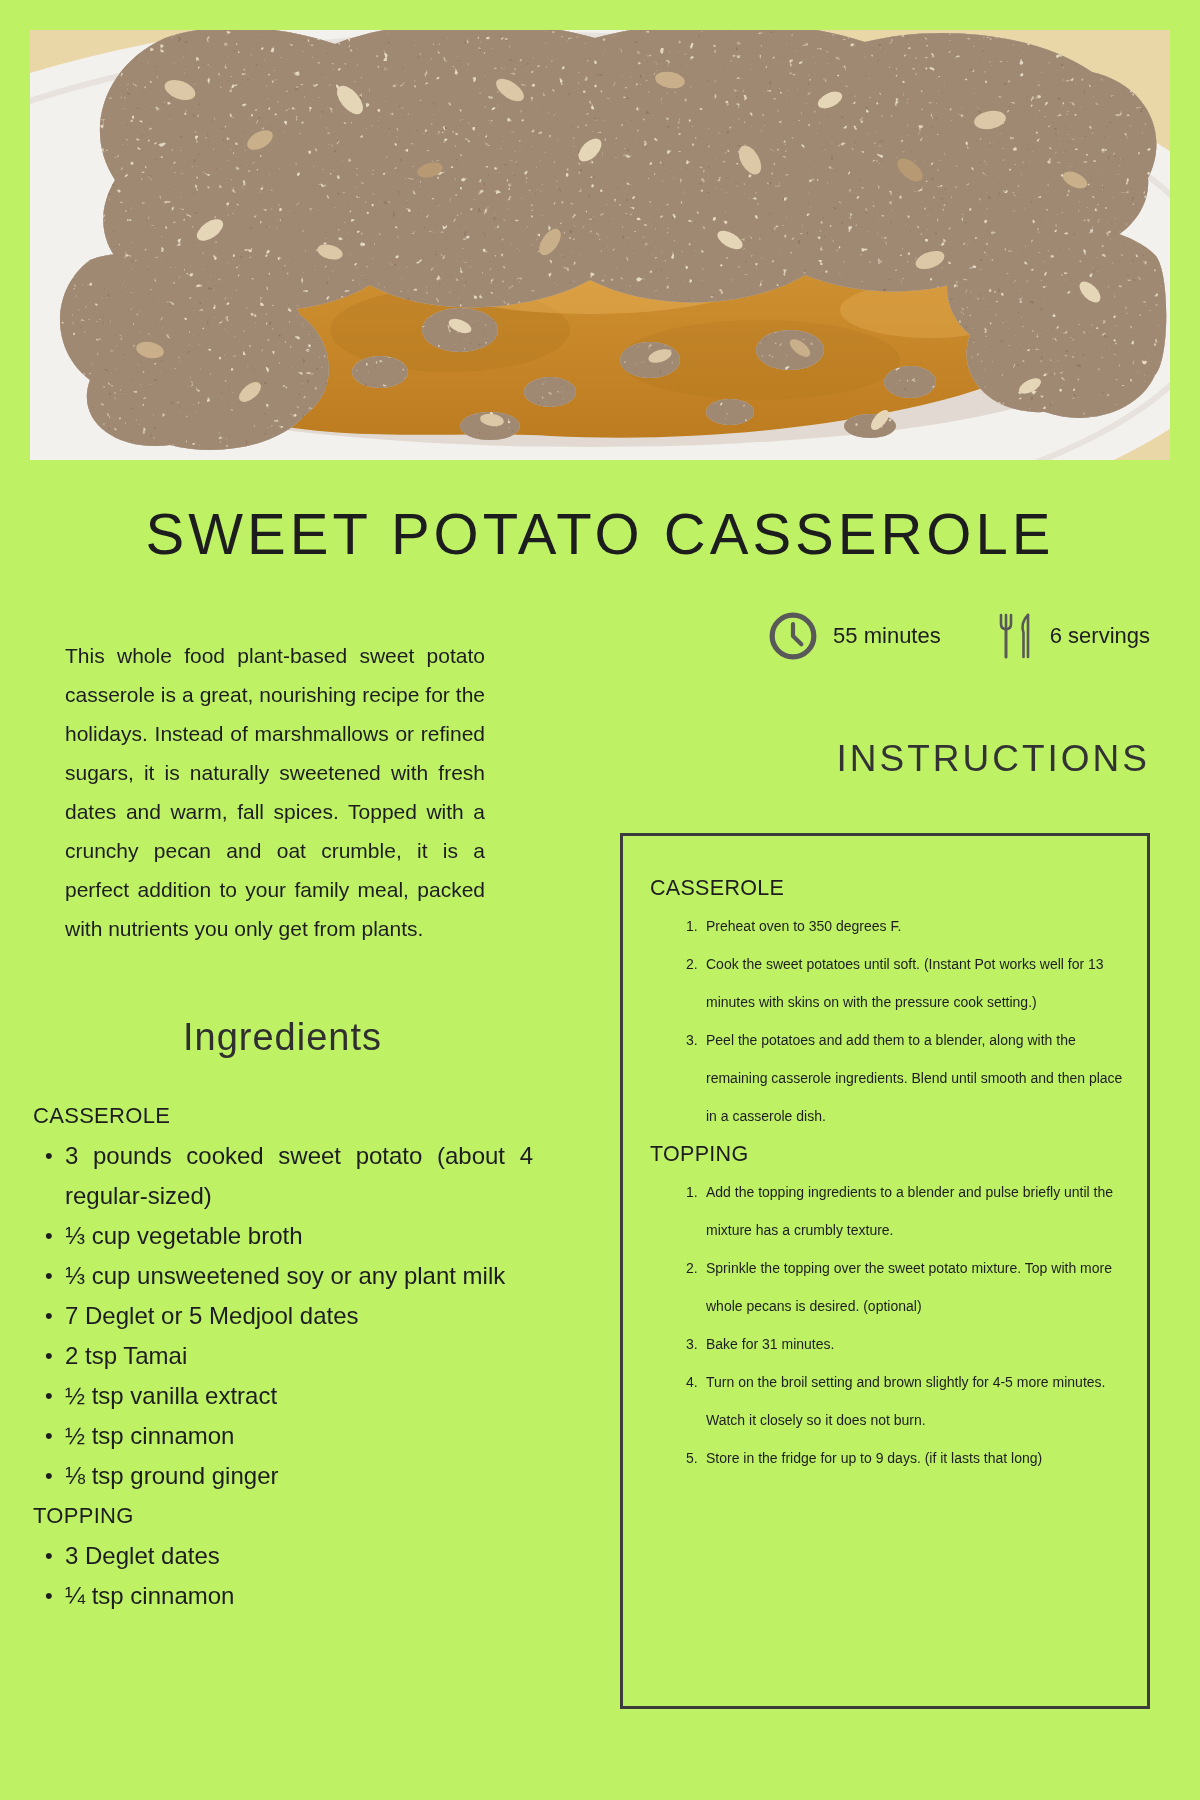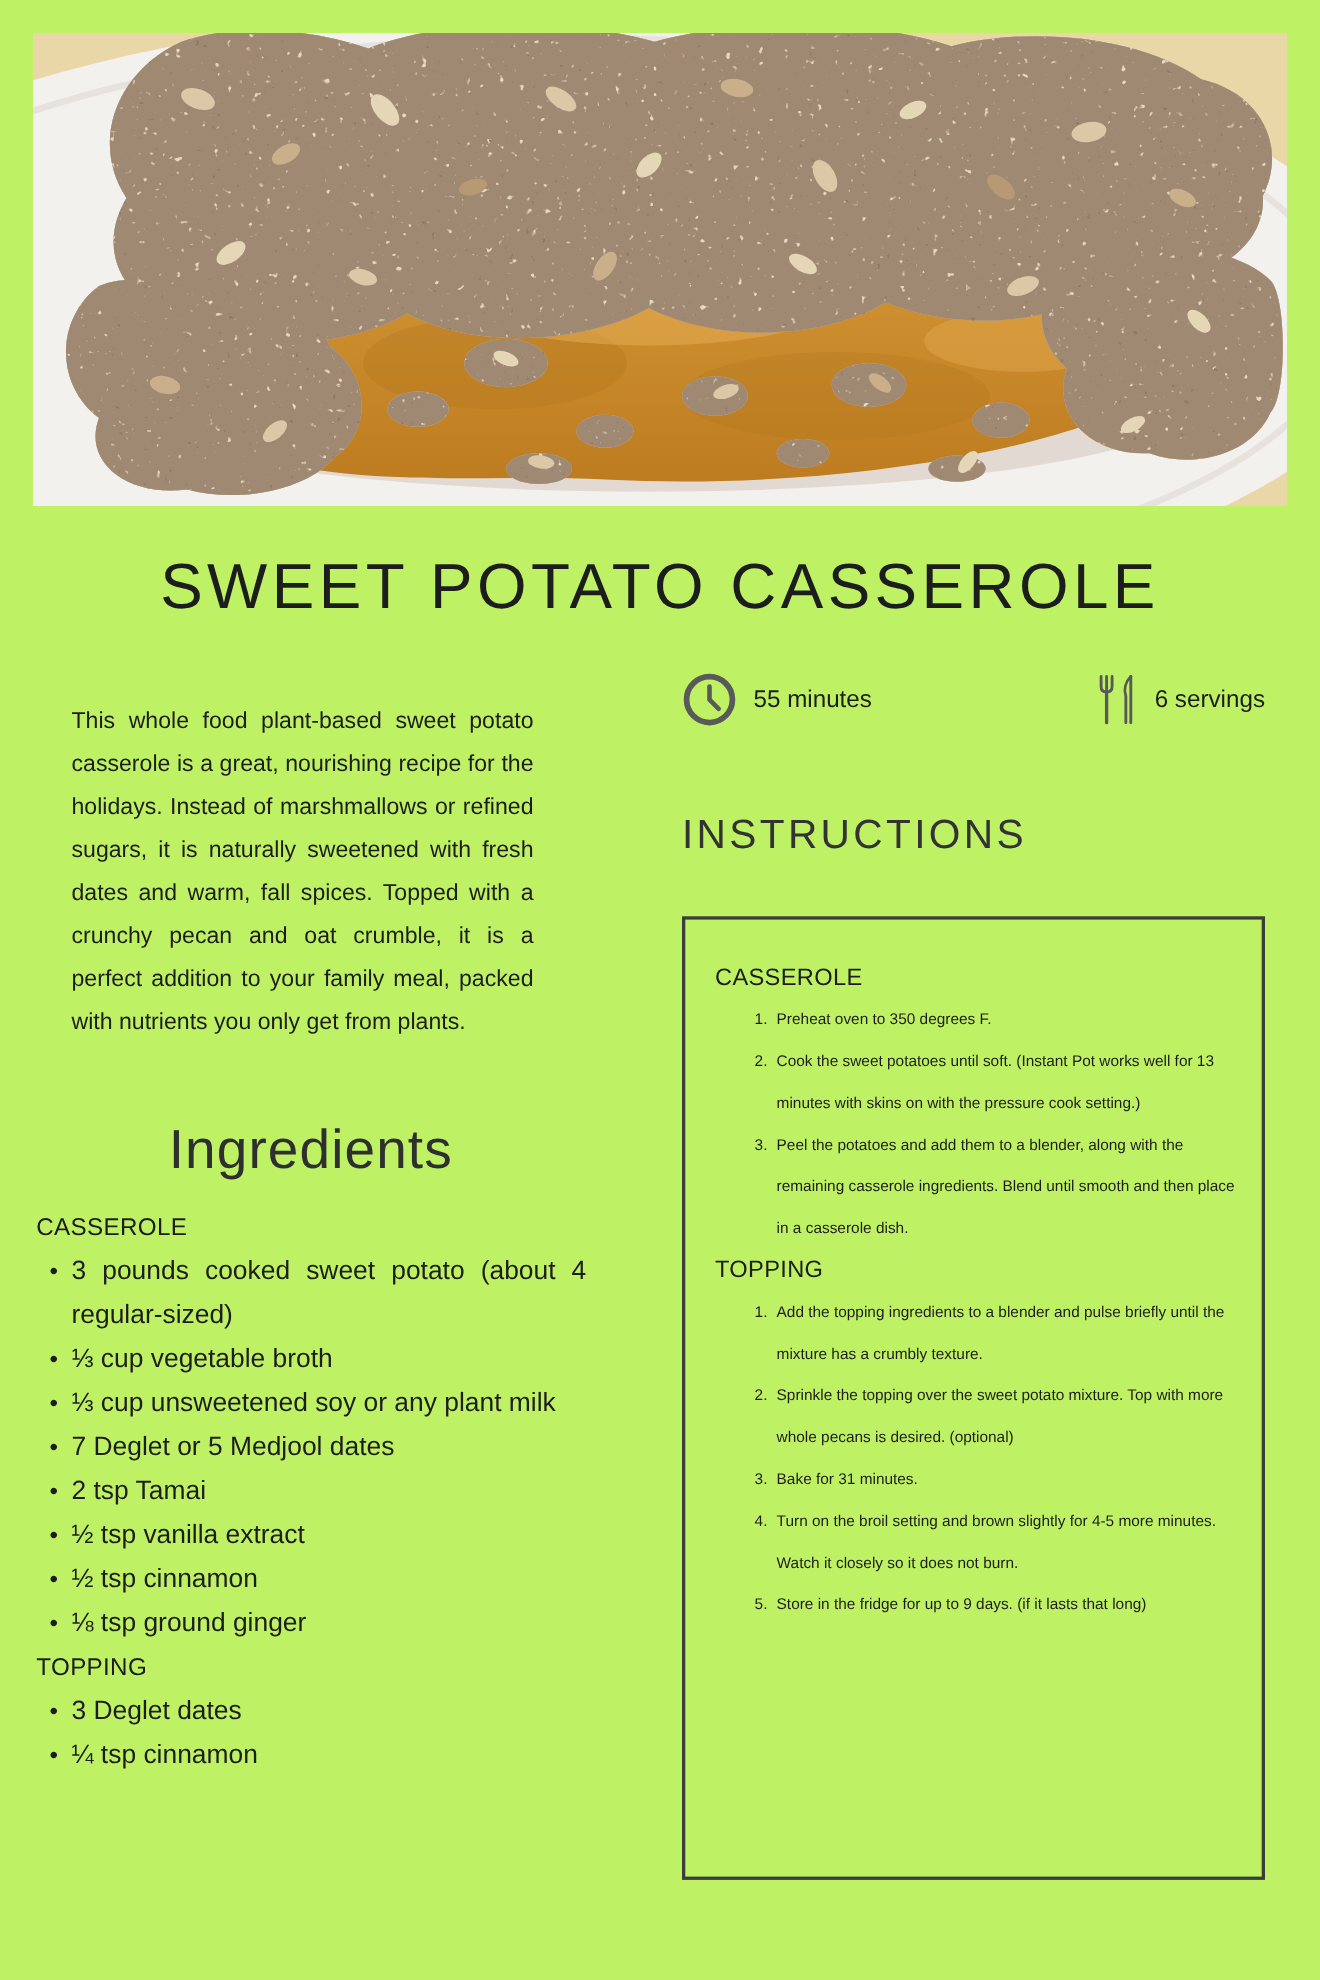--- a/index.html
+++ b/index.html
@@ -12,34 +12,34 @@
   .photo svg { display:block; width:100%; height:100%; }
 
   
   .title { position:absolute; left:0; top:500px; width:1200px; text-align:center;
            font-size:58px; font-weight:300; letter-spacing:4px; color:var(--text,#1d1d1d); white-space:nowrap; }
 
   
   .desc { position:absolute; left:65px; top:636px; width:420px; text-align:justify;
           font-size:21px; line-height:39px; color:var(--text,#1d1d1d); }
   .ing-heading { position:absolute; left:30px; top:1016px; width:505px; text-align:center;
-                 font-size:50px; font-weight:300; letter-spacing:1px; color:#2f2f2f; }
+                 font-size:38px; font-weight:300; letter-spacing:1px; color:#2f2f2f; }
   .ing-body { position:absolute; left:33px; top:1096px; width:500px; }
   .sec-label { font-size:22px; line-height:40px; color:var(--text,#1d1d1d); letter-spacing:0.3px; }
   .ing-body ul { list-style:none; }
   .ing-body li { position:relative; padding-left:32px; font-size:24px; line-height:40px; text-align:justify; }
   .ing-body li::before { content:"\2022"; position:absolute; left:12px; top:0; font-size:22px; }
 
   
   .meta-row { position:absolute; left:620px; top:608px; width:530px; height:56px;
-              display:flex; justify-content:space-between; align-items:center; gap:54px; }
+              display:flex; justify-content:flex-end; align-items:center; gap:54px; }
   .meta-item { display:flex; align-items:center; gap:15px; }
   .meta-item span { font-size:22px; color:var(--text,#1d1d1d); }
 
-  .instr-heading { position:absolute; left:620px; top:738px; width:530px; text-align:left;
+  .instr-heading { position:absolute; left:620px; top:738px; width:530px; text-align:right;
                    font-size:37px; font-weight:300; letter-spacing:3px; color:#333333; }
   .instr-box { position:absolute; left:620px; top:833px; width:530px; height:876px;
                border:3px solid var(--border,#3c3c3c); padding:33px 16px 0 27px; overflow:hidden; }
   .instr-box ol { list-style:none; counter-reset:step; }
   .instr-box li { position:relative; counter-increment:step; padding-left:56px;
                   font-size:14px; line-height:38px; }
   .instr-box li::before { content:counter(step) "."; position:absolute; left:36px; top:0; }
   .instr-box .sec-label { line-height:38px; font-size:21.5px; }
 </style>
 </head>

